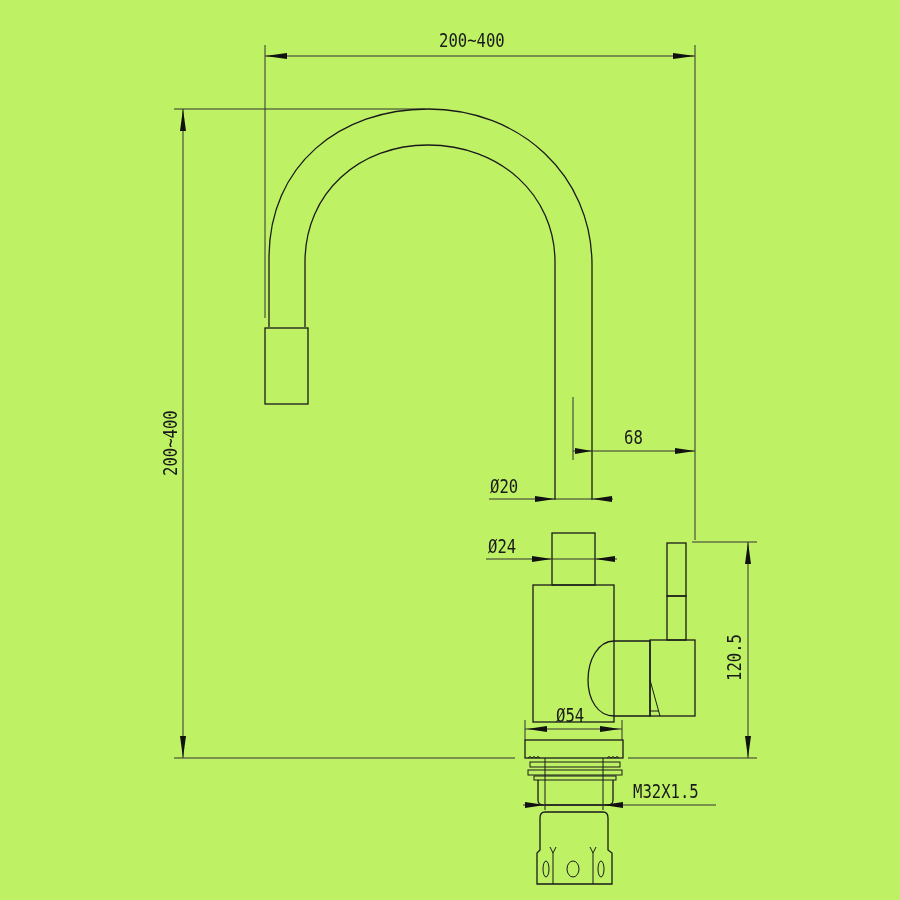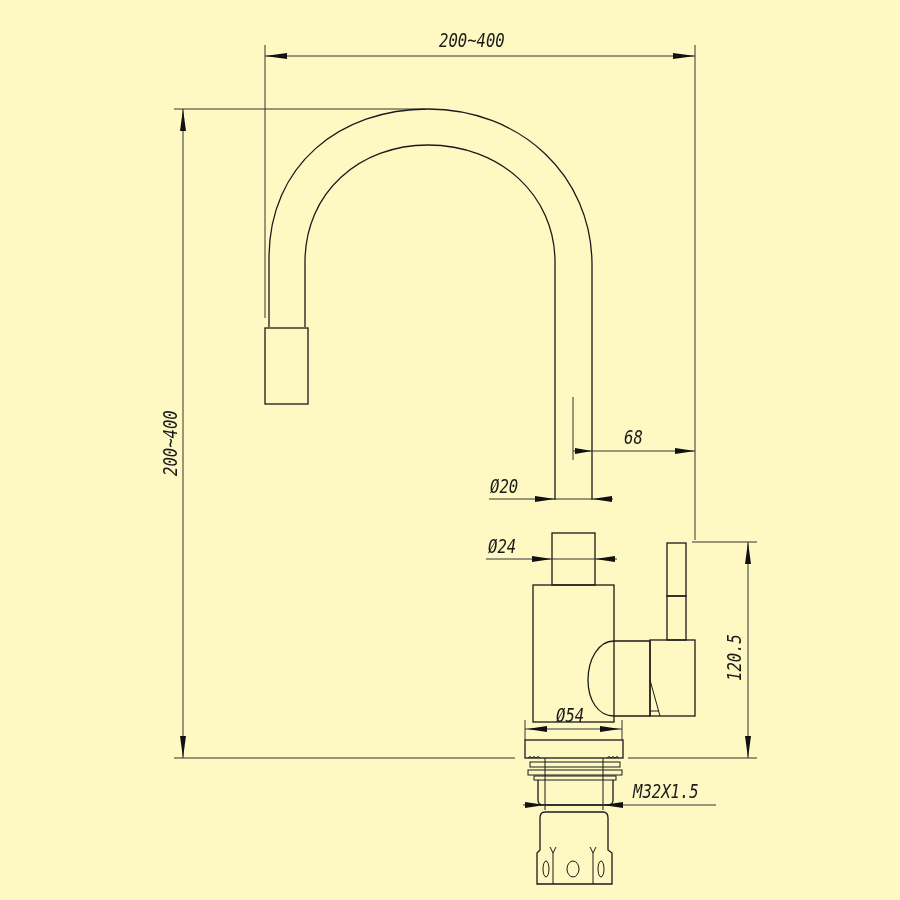--- a/index.html
+++ b/index.html
@@ -1,16 +1,16 @@
 <!DOCTYPE html>
 <html><head>
   <meta charset="utf-8">
   <style>
     html, body { margin: 0; padding: 0; background: #ffffff; }
-    #canvas { position: relative; width: 900px; height: 900px; background: #fef9c3; overflow: hidden; font-style: italic; }
+    #canvas { position: relative; width: 900px; height: 900px; background: #bef264; overflow: hidden; }
     svg { position: absolute; left: 0; top: 0; }
     .ln { stroke: #1a1a1a; stroke-width: 1.3; fill: none; }
     .thin { stroke: #1a1a1a; stroke-width: 1; fill: none; }
     .dim { stroke: #333333; stroke-width: 1; fill: none; }
     .arrow { fill: #111111; stroke: none; }
     .lbl {
       position: absolute;
       font-family: "DejaVu Sans Mono", "Liberation Mono", monospace;
       font-size: 20px;
       color: #1a1a1a;

